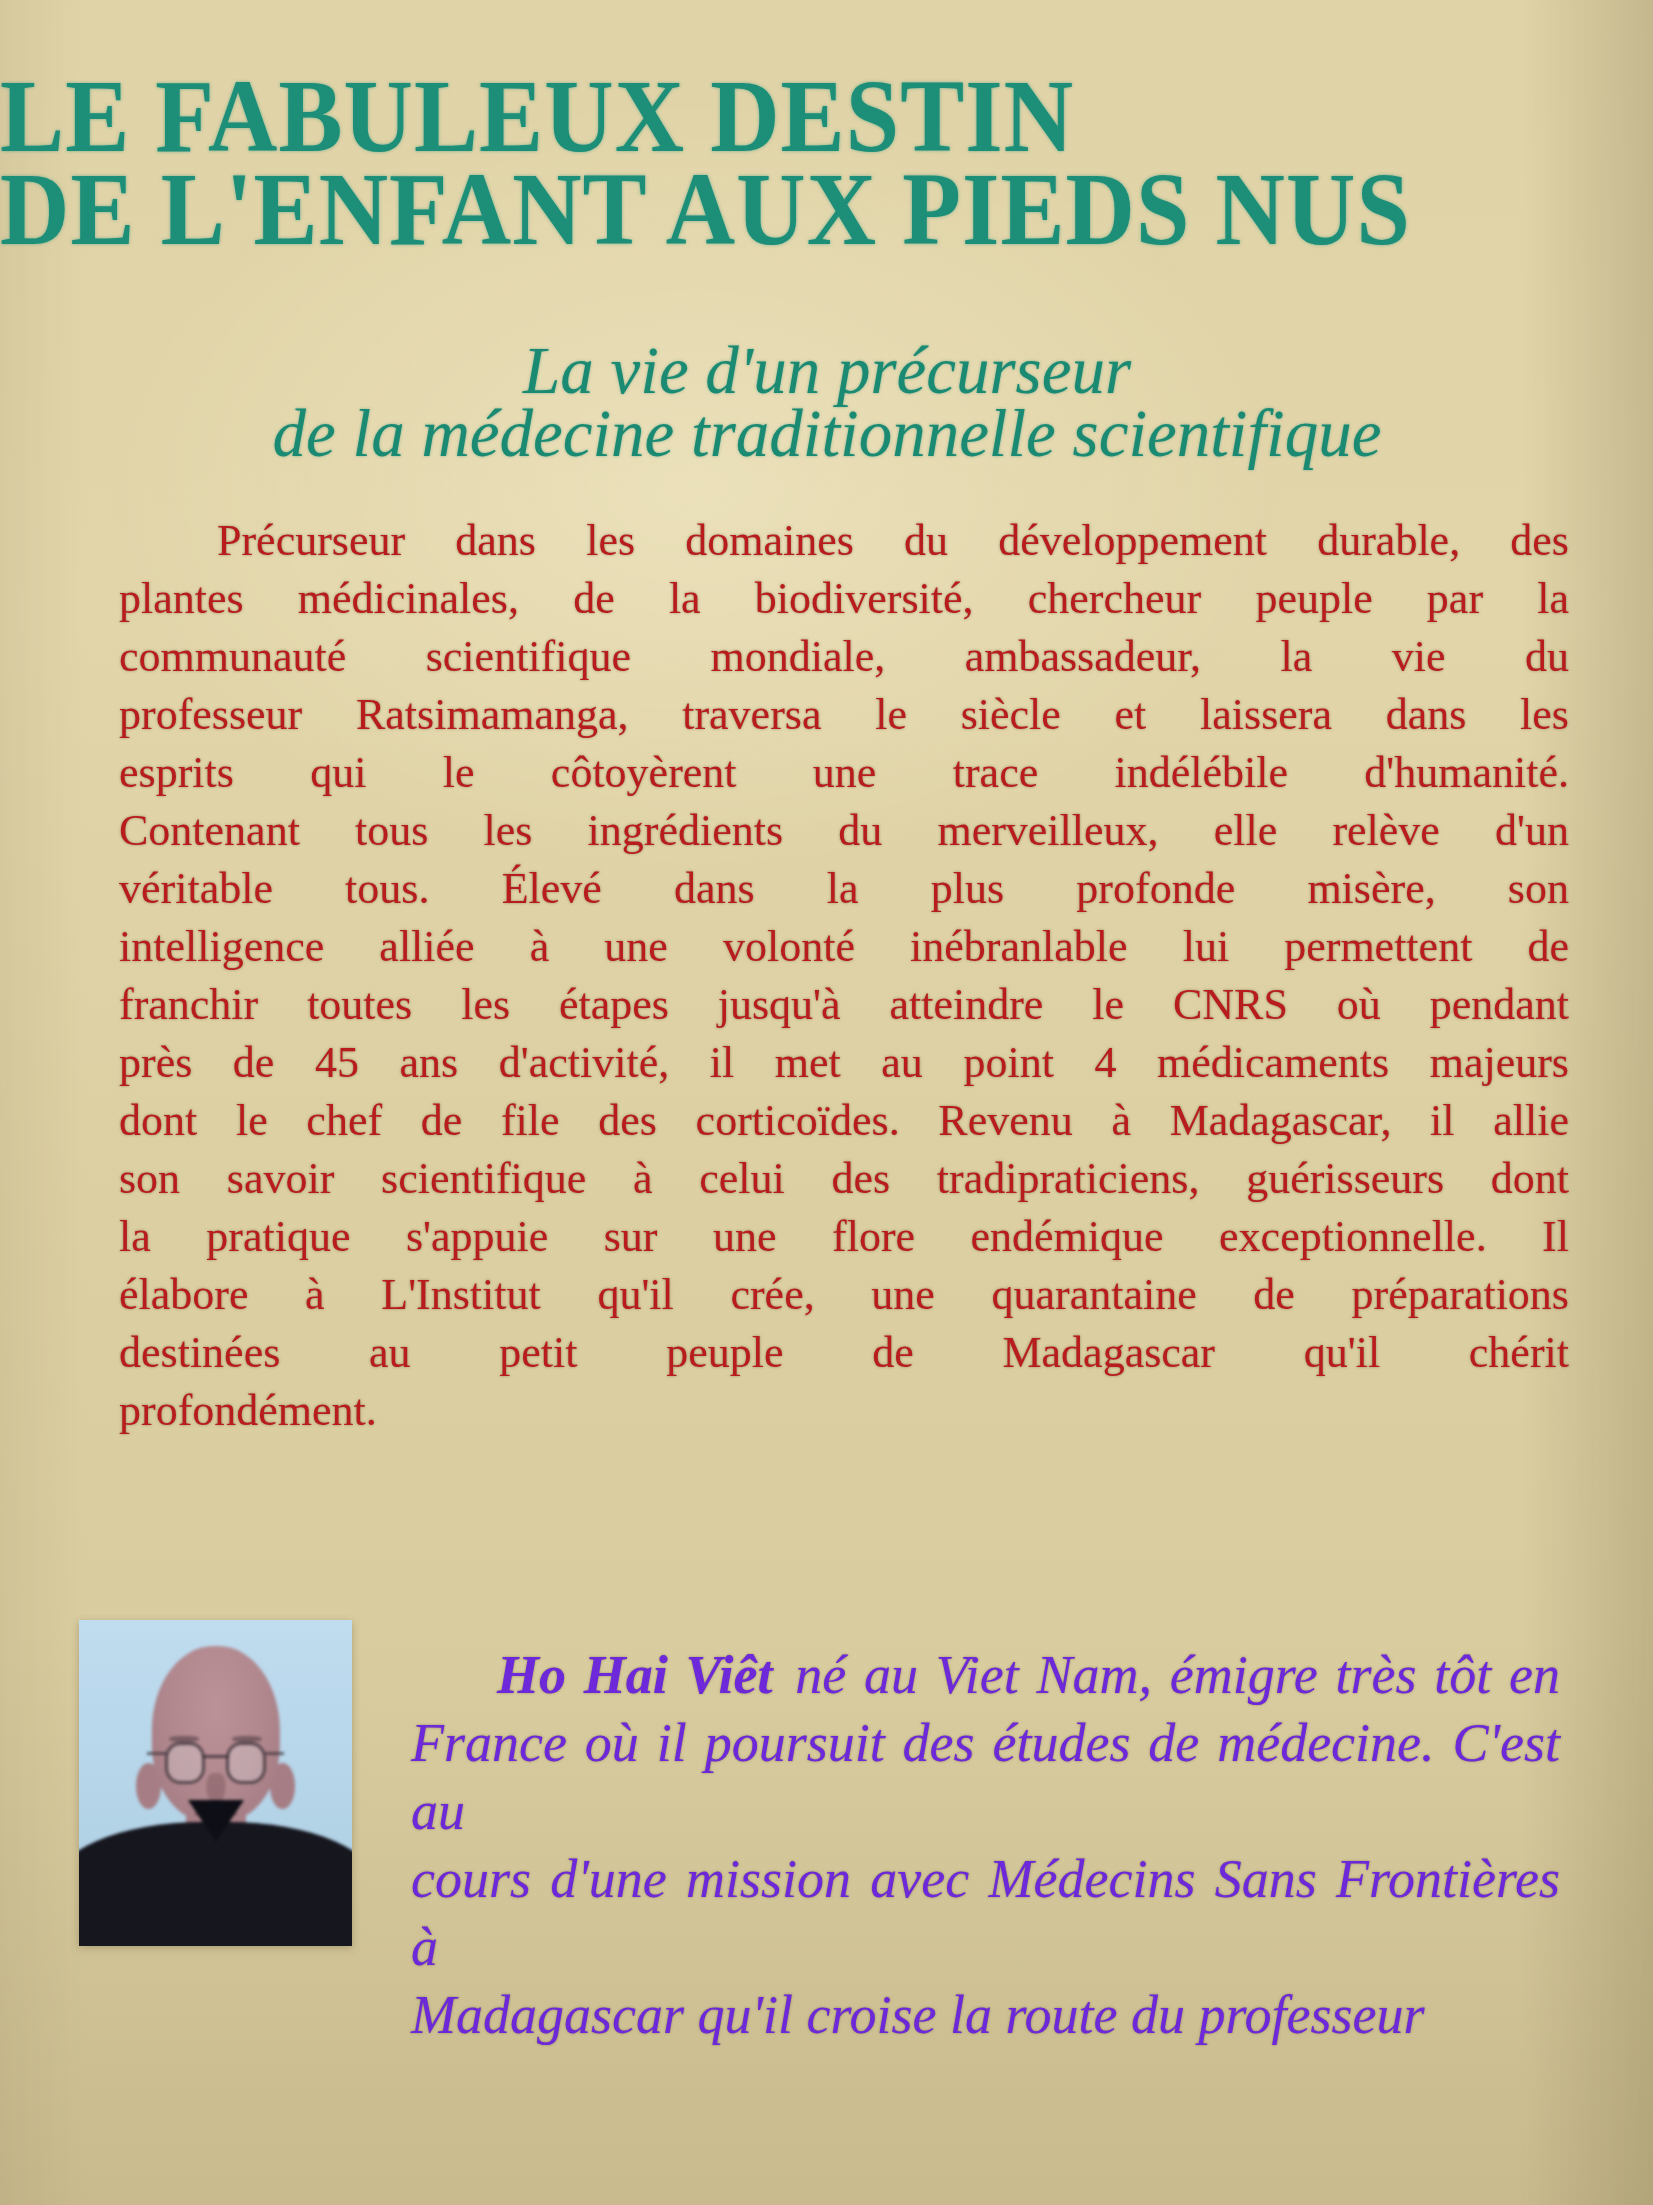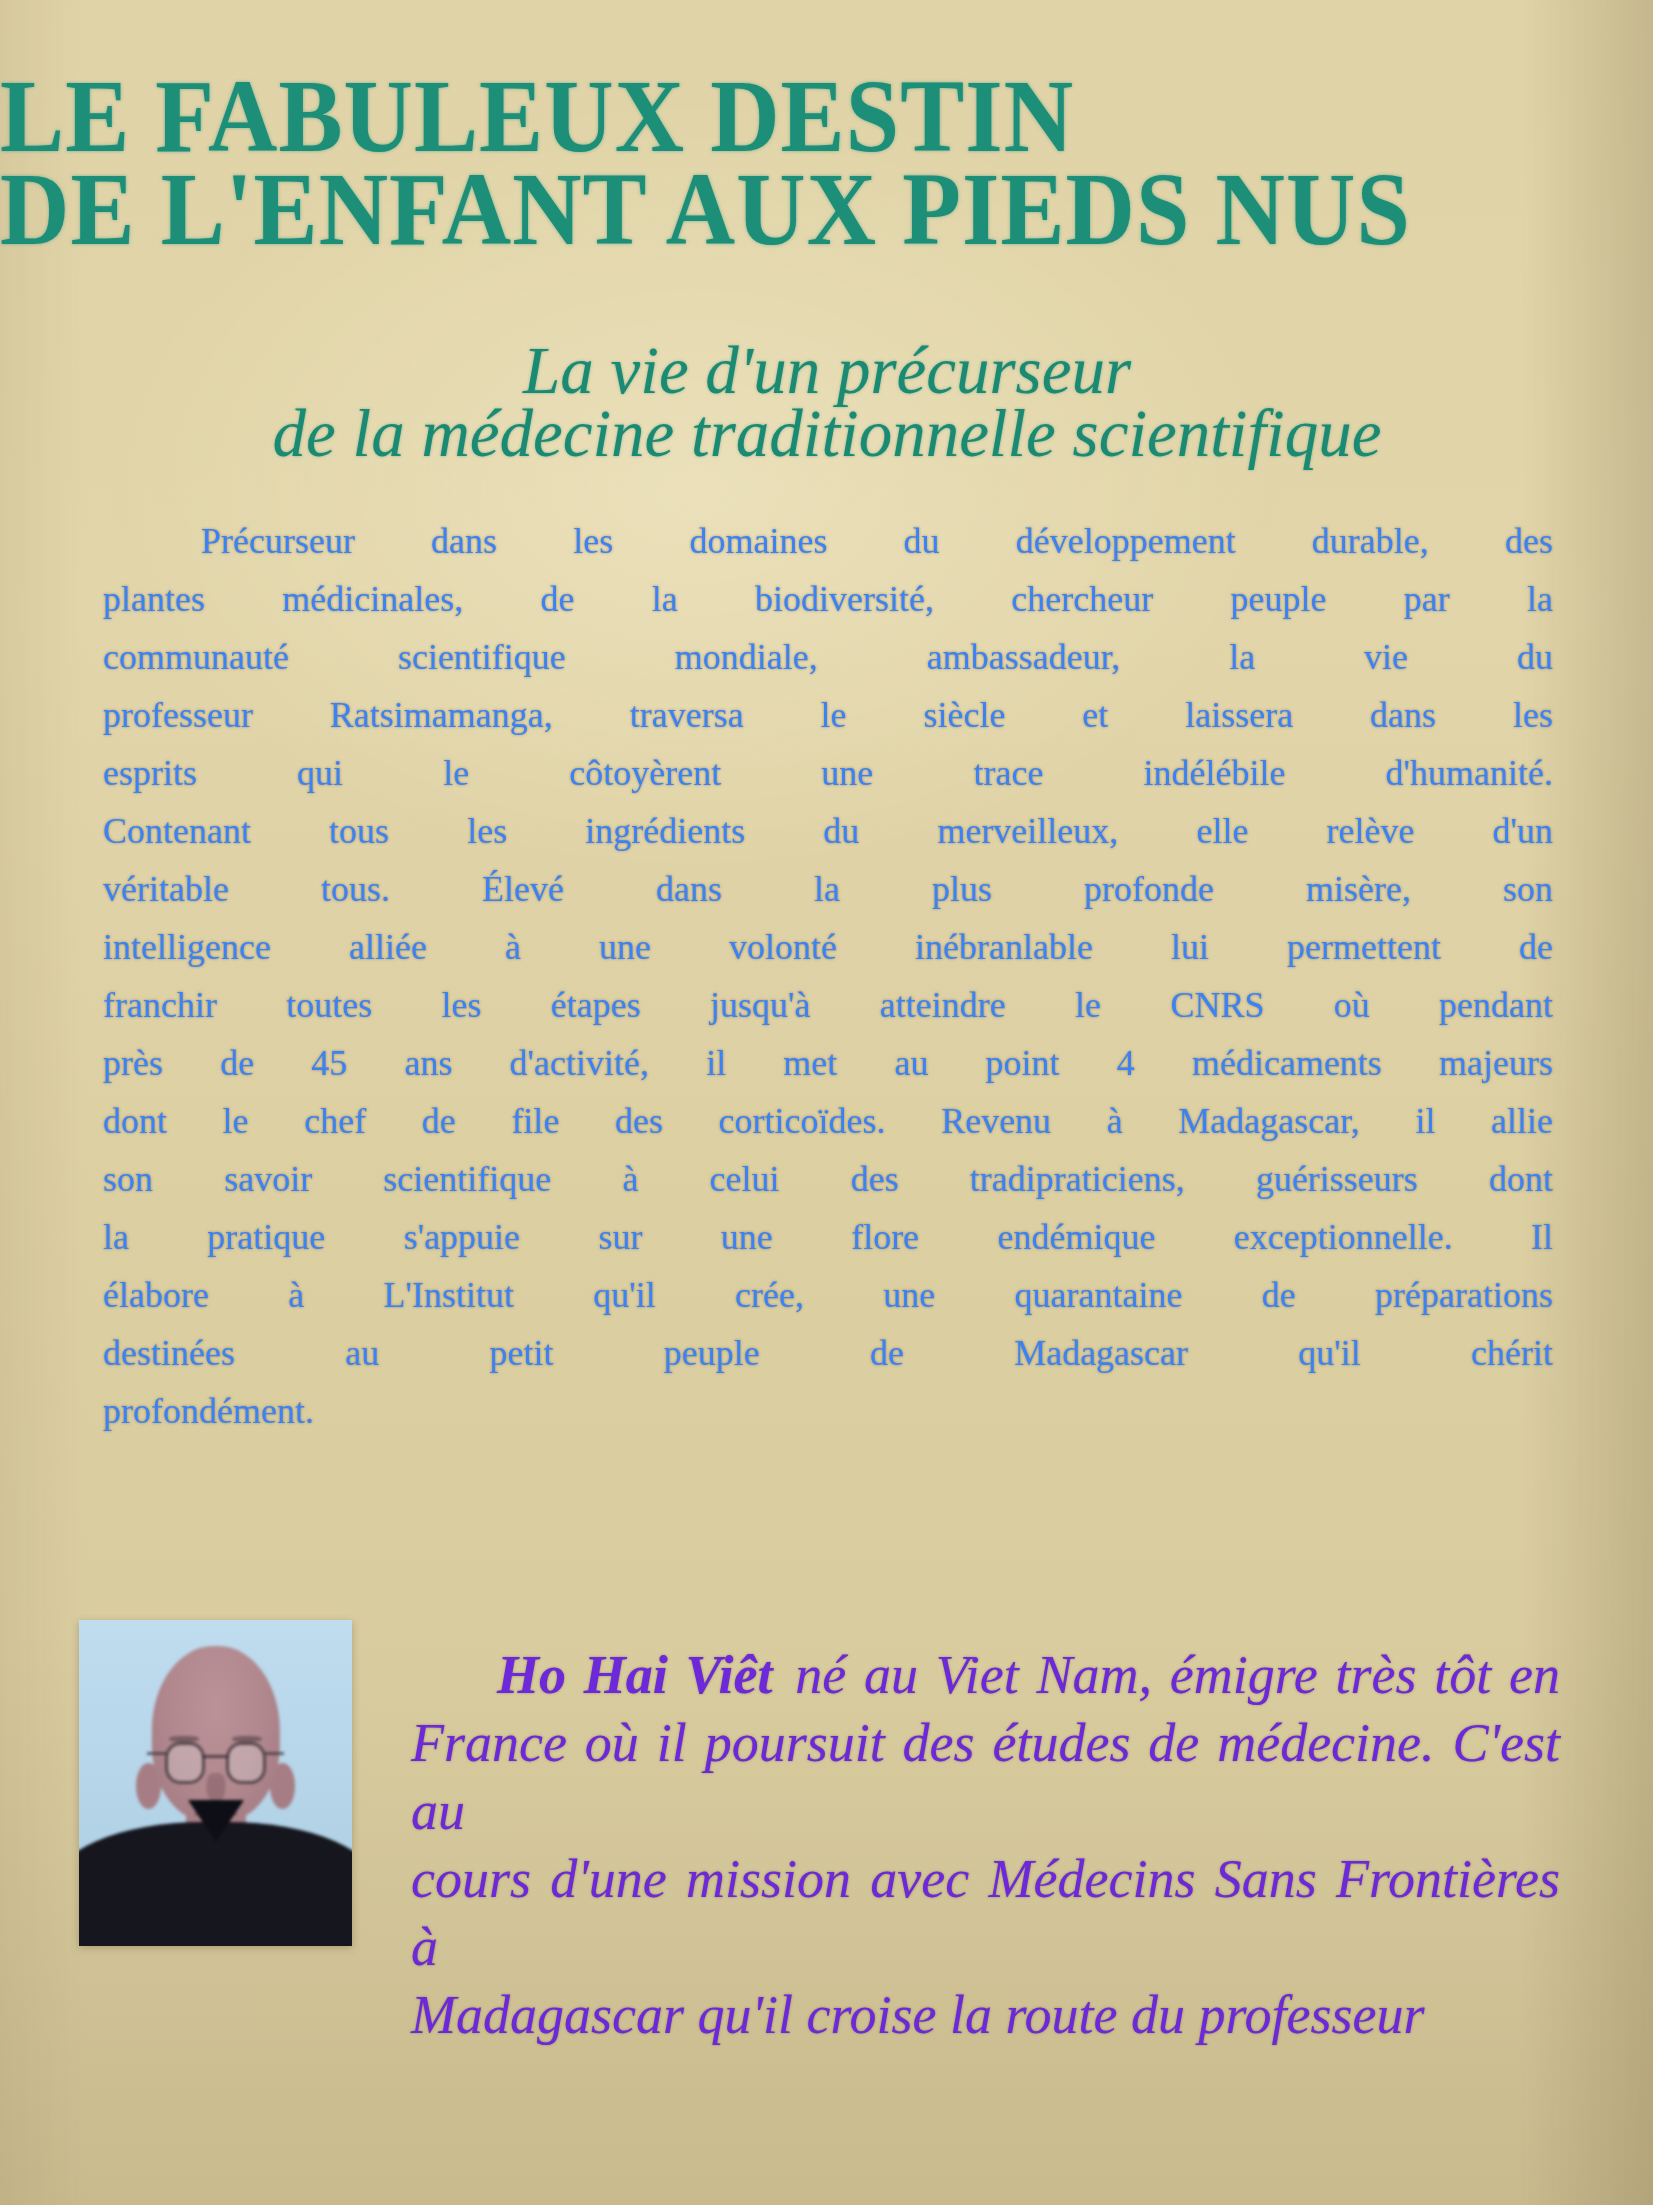--- a/index.html
+++ b/index.html
@@ -16,22 +16,22 @@
   
   .title{position:absolute;left:0;top:69px;width:1654px;margin:0;
     font-weight:bold;font-size:96px;line-height:93px;letter-spacing:1.1px;
     color:#1d8f79;text-shadow:0 0 3.2px rgba(29,143,121,.55);}
   .title span{display:block;transform:scaleY(1.08);}
   .subtitle{position:absolute;left:0;top:339px;width:1654px;margin:0;text-align:center;
     font-style:italic;font-weight:normal;font-size:67px;line-height:63px;
     color:#1b8a72;text-shadow:0 0 2.7px rgba(27,138,114,.5);}
   .subtitle span{display:block;}
   
-  .synopsis{position:absolute;left:103px;top:512px;width:1450px;
-    font-size:36px;line-height:58px;color:#3b82f6;
+  .synopsis{position:absolute;left:119px;top:512px;width:1450px;
+    font-size:44px;line-height:58px;color:#b91c1c;
     text-shadow:0 0 2.7px rgba(86,72,44,.55);}
   .bline{width:100%;text-align:justify;text-align-last:justify;box-sizing:border-box;}
   .bline.indent{padding-left:98px;}
   .bline.last{text-align-last:left;}
   
   .photo{position:absolute;left:79px;top:1620px;width:273px;height:326px;overflow:hidden;
     background:linear-gradient(180deg,#c0dcef 0%,#b7d6ea 45%,#abcce0 100%);
     box-shadow:0 1.6px 7.6px rgba(90,75,40,.35);}
   .ph{position:absolute;inset:0;filter:blur(1.6px);}
   .head{position:absolute;left:50%;top:8%;transform:translateX(-50%);width:47%;height:54%;

